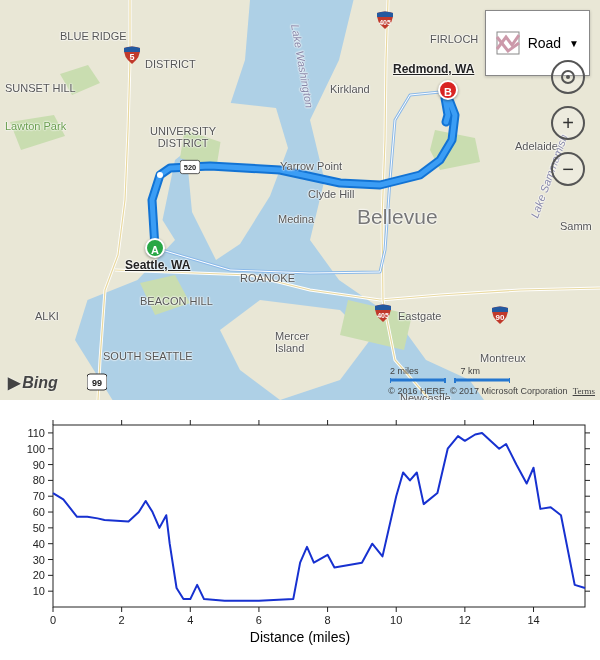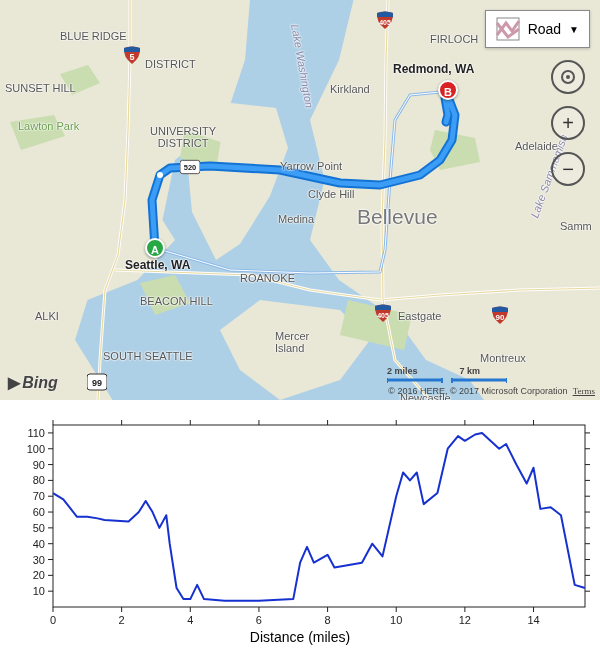--- a/index.html
+++ b/index.html
@@ -67,27 +67,28 @@
     border:2px solid #fff;
     box-shadow:0 1px 3px rgba(0,0,0,.4);
     transform:translate(-50%,-50%);
   }
   .waypoint.a { background:#28a745; }
   .waypoint.b { background:#d92323; }
   .wp-label {
     position:absolute; font-size:12px; font-weight:bold; color:#222;
     text-shadow:0 0 2px #fff,0 0 2px #fff,0 0 2px #fff;
     white-space:nowrap;
+    text-decoration:underline;
   }
 
   
   .map-type {
     position:absolute; right:10px; top:10px;
     background:#fff; border:1px solid #888;
-    padding:6px 10px; display:flex; align-items:center; gap:8px;
+    padding:20px 10px; display:flex; align-items:center; gap:8px;
     font-size:14px; cursor:pointer;
     box-shadow:0 1px 3px rgba(0,0,0,.2);
   }
   .map-type svg { width:24px; height:24px; }
   .ctrl-stack { position:absolute; right:15px; top:60px; display:flex; flex-direction:column; gap:12px; }
   .ctrl {
     width:34px; height:34px; border-radius:50%;
     border:2px solid #555; background:rgba(255,255,255,.2);
     display:flex; align-items:center; justify-content:center;
     cursor:pointer; font-size:20px; color:#333; font-weight:300;
@@ -110,21 +111,21 @@
   .bing-logo span.b { font-style:normal; margin-right:2px; }
   .attrib {
     position:absolute; right:5px; bottom:4px;
     font-size:9px; color:#444;
   }
   .attrib a { color:#444;font-family:Liberation Serif, serif; }
   .scalebar {
     position:absolute; right:120px; bottom:24px;
     font-size:9px; color:#444;
   }
-  .scalebar .bar { display:flex; align-items:center; gap:42px;font-weight:bold; }
+  .scalebar .bar { display:flex; align-items:center; gap:42px; }
   .scalebar svg { position:absolute; left:0; top:12px; }
 
   
   .shield {
     position:absolute; width:20px; height:20px;
   }
 
   
   .chart {
     position:relative; width:590px; height:230px;
@@ -170,21 +171,21 @@
 
   <svg class="route" width="600" height="400">
     <path d="M155 248 L152 200 L160 175 L170 168 L210 166 L280 170 L340 183 L380 185 L420 175 L440 160 L452 140 L455 115 L450 102 L445 98 L448 115 L446 122" stroke="#1273d4" stroke-width="9" fill="none" stroke-linecap="round" stroke-linejoin="round"></path>
     <path d="M155 248 L152 200 L160 175 L170 168 L210 166 L280 170 L340 183 L380 185 L420 175 L440 160 L452 140 L455 115 L450 102 L445 98 L448 115 L446 122" stroke="#3b9df5" stroke-width="5" fill="none" stroke-linecap="round" stroke-linejoin="round"></path>
     <circle cx="160" cy="175" r="3" fill="#fff"></circle>
   </svg>
 
   <div class="place" style="left:60px;top:30px">BLUE RIDGE</div>
   <div class="place" style="left:145px;top:58px">DISTRICT</div>
   <div class="place" style="left:5px;top:82px">SUNSET HILL</div>
-  <div class="place" style="left:18px;top:120px;color:#6a9e4e">Lawton Park</div>
+  <div class="place" style="left:5px;top:120px;color:#6a9e4e">Lawton Park</div>
   <div class="place" style="left:150px;top:125px;white-space:pre;text-align:center">UNIVERSITY
 DISTRICT</div>
   <div class="place" style="left:330px;top:83px">Kirkland</div>
   <div class="place" style="left:430px;top:33px">FIRLOCH</div>
   <div class="place" style="left:515px;top:140px">Adelaide</div>
   <div class="place" style="left:280px;top:160px">Yarrow Point</div>
   <div class="place" style="left:308px;top:188px">Clyde Hill</div>
   <div class="place" style="left:278px;top:213px">Medina</div>
   <div class="place big" style="left:357px;top:205px">Bellevue</div>
   <div class="place" style="left:560px;top:220px">Samm</div>

